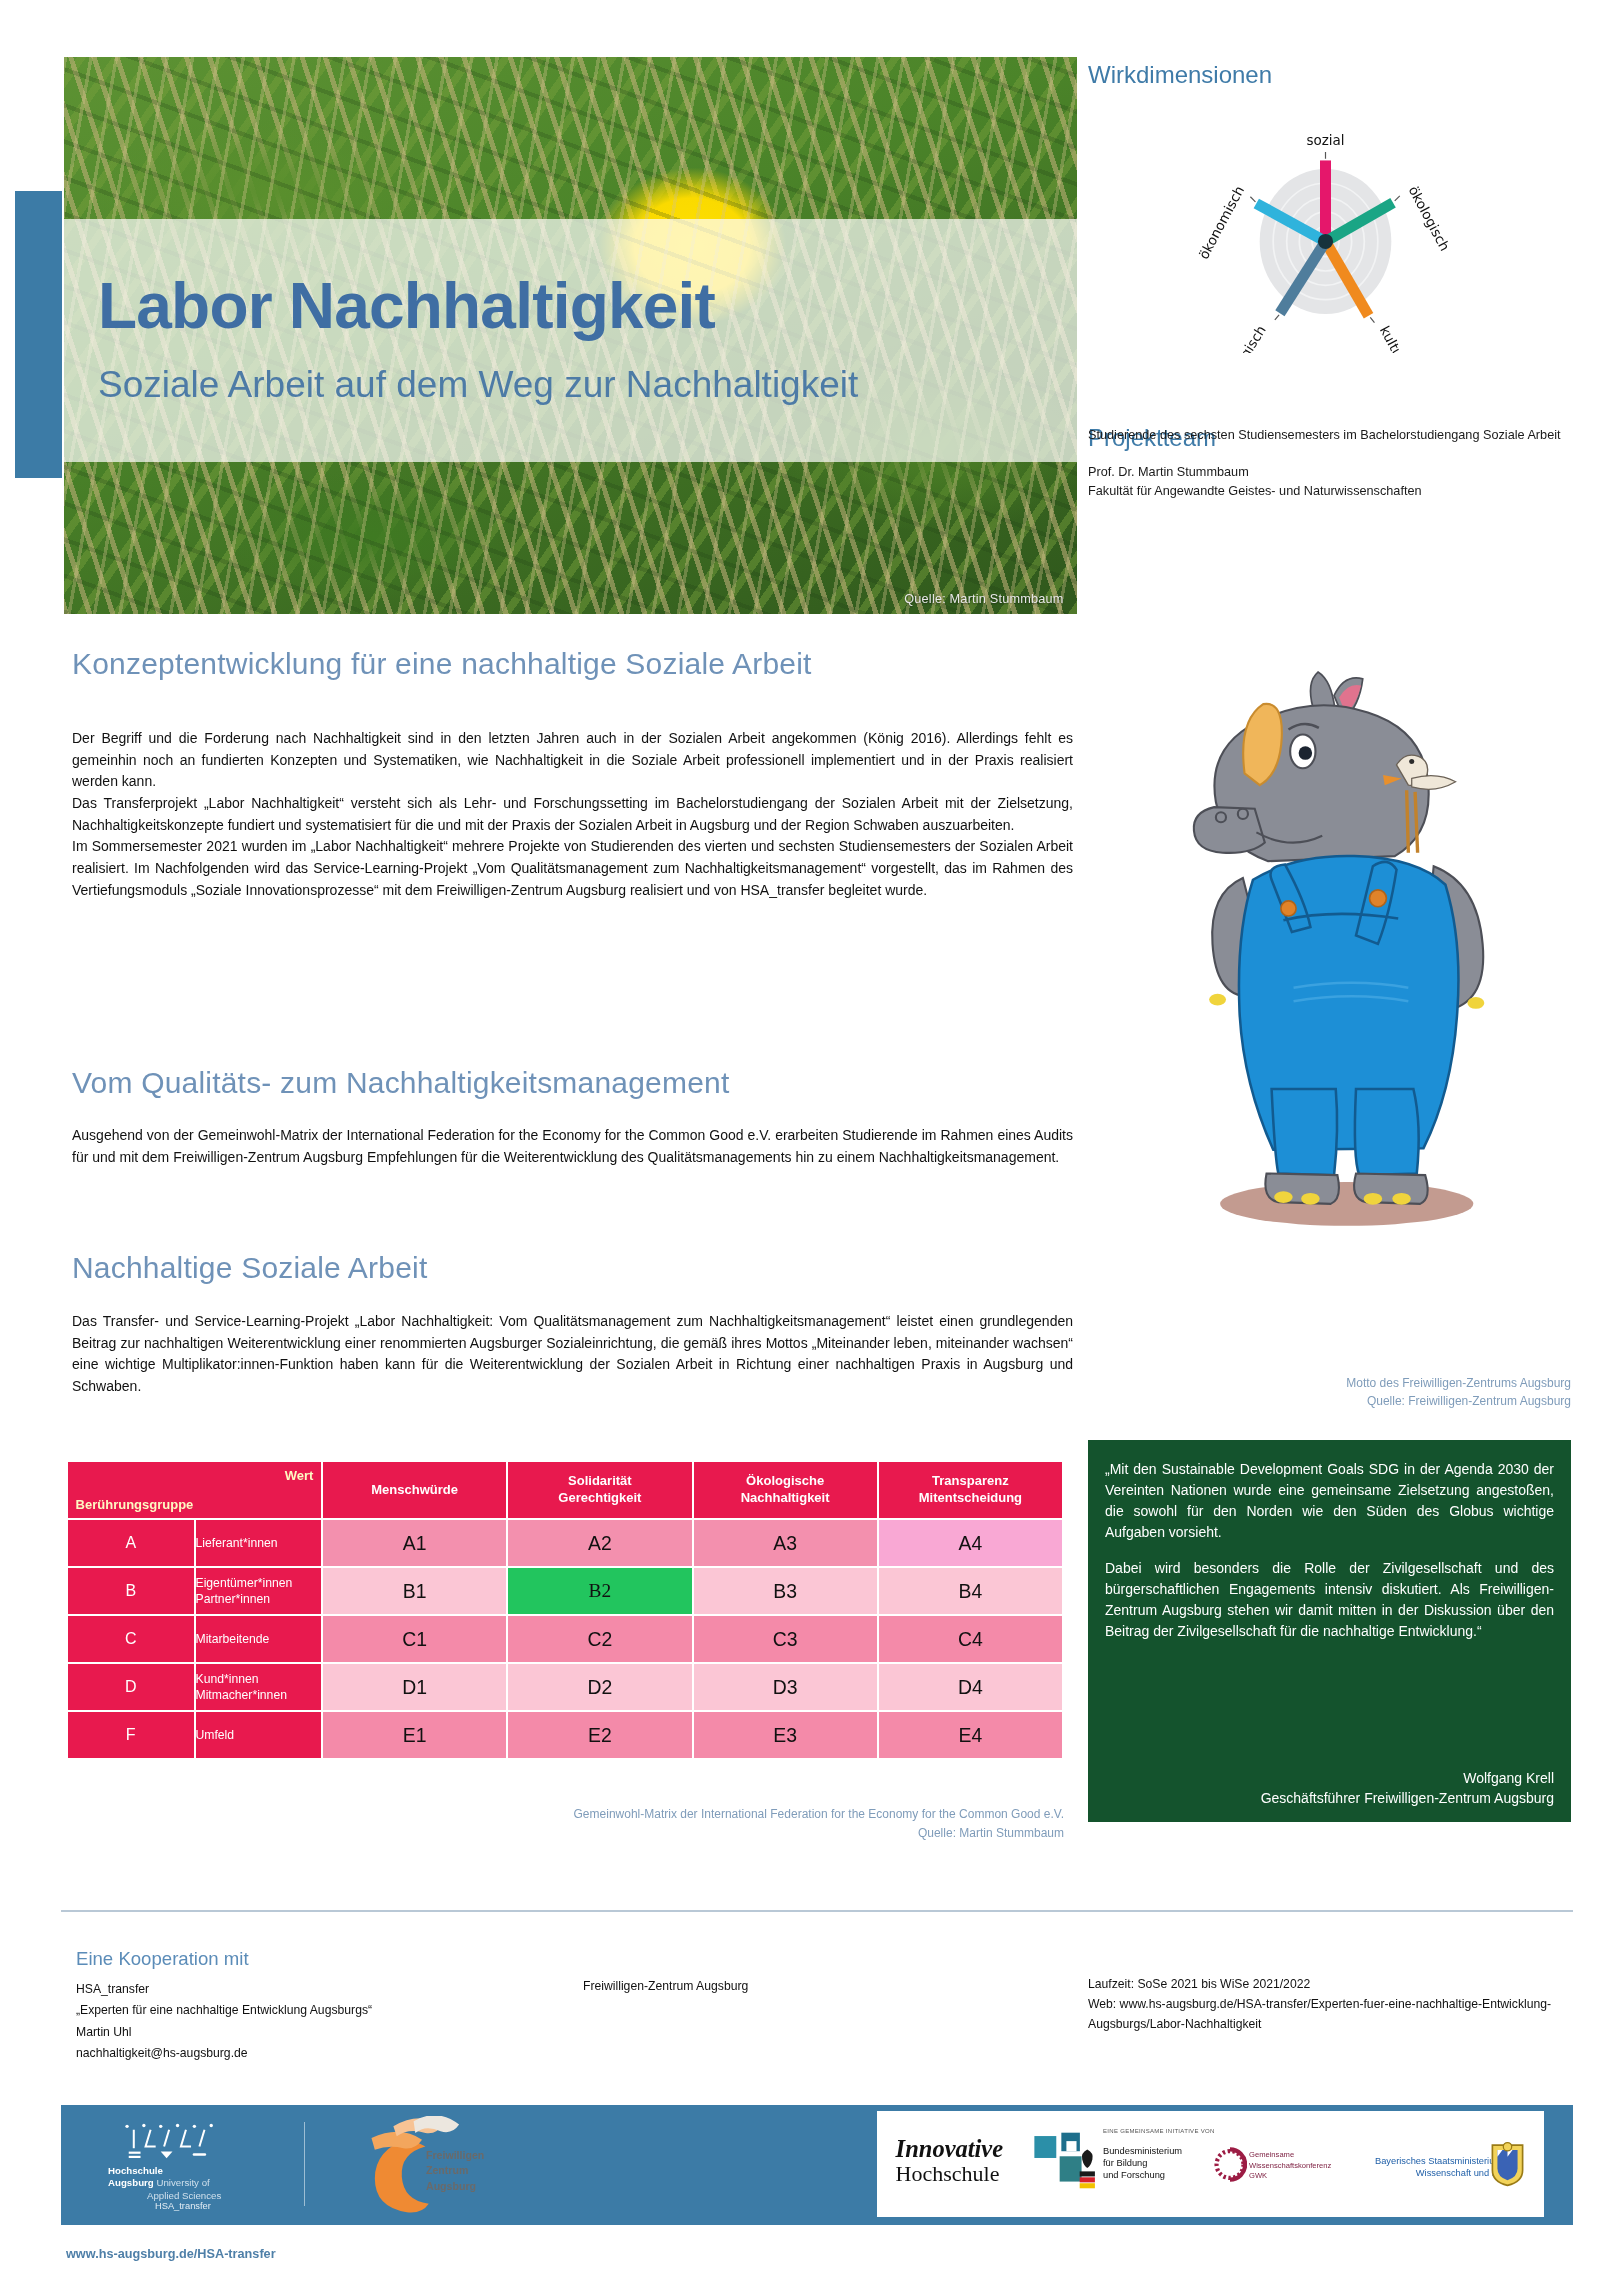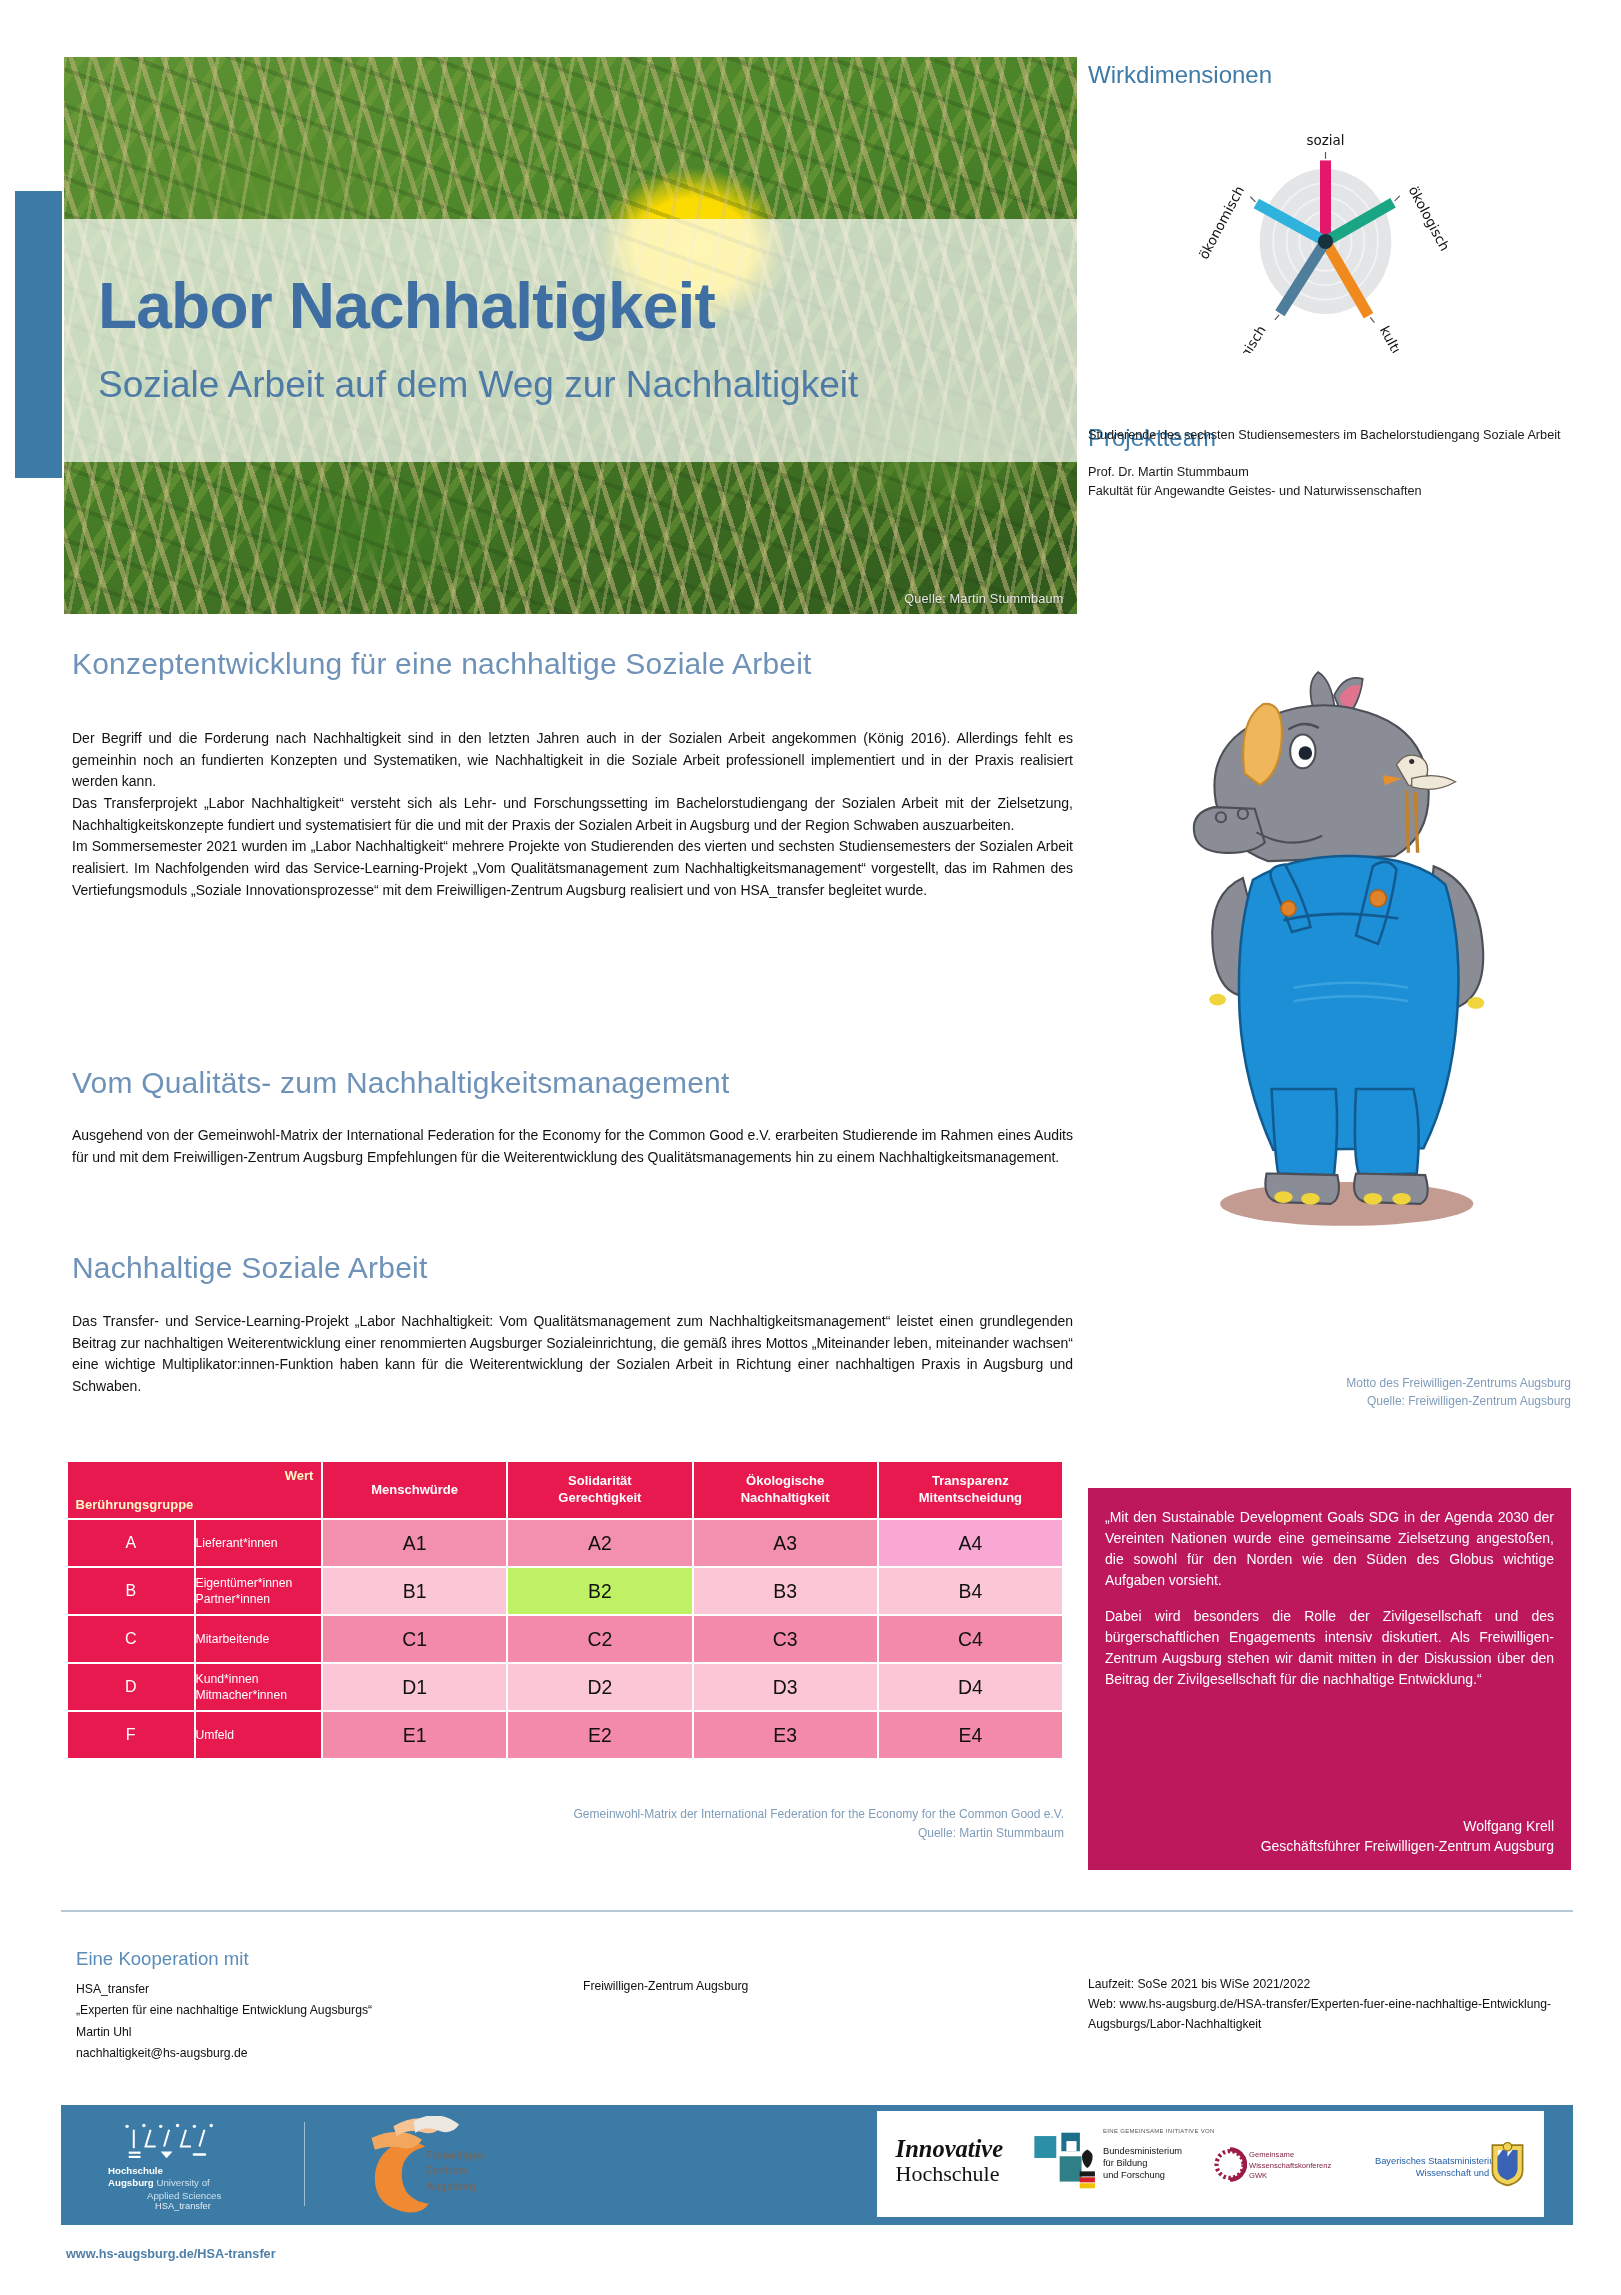--- a/index.html
+++ b/index.html
@@ -134,22 +134,22 @@
   }
   .row-h{height:46px;}
   .matrix-credit{
     position:absolute;left:66px;top:1805px;width:998px;text-align:right;
     font-size:12px;line-height:1.55;color:#7f9cba;
   }
 
   
   .quote-box{
     position:absolute;left:1088px;top:1440px;width:483px;height:382px;
-    background:#be185d;color:#fff;box-sizing:border-box;padding:18.6px 17px;
-    font-size:14px;line-height:1.5;text-align:justify;margin-top:48px;
+    background:#14532d;color:#fff;box-sizing:border-box;padding:18.6px 17px;
+    font-size:14px;line-height:1.5;text-align:justify;
   }
   .quote-box p{margin:0 0 15px 0;}
   .quote-sign{
     position:absolute;left:17px;right:17px;bottom:13.5px;text-align:right;
     font-size:14px;line-height:1.45;
   }
 
   
   .divider{
     position:absolute;left:61px;top:1910px;width:1512px;height:1.7px;background:#b9c8d6;
@@ -387,21 +387,21 @@
           <td class="m-cell" style="background: rgb(243, 144, 174);">A3</td>
           <td class="m-cell" style="background: #f9a8d4;">A4</td>
         </tr>
         <tr class="row-h">
           <td class="m-letter">B</td>
           <td class="m-group">
             <div>Eigentümer*innen</div>
             <div>Partner*innen</div>
           </td>
           <td class="m-cell" style="background: rgb(251, 198, 213);">B1</td>
-          <td class="m-cell" style="background: #bef264;">B2</td>
+          <td class="m-cell" style="background: #22c55e; font-family: Liberation Serif, serif;">B2</td>
           <td class="m-cell" style="background: rgb(251, 198, 213);">B3</td>
           <td class="m-cell" style="background: rgb(251, 198, 213);">B4</td>
         </tr>
         <tr class="row-h">
           <td class="m-letter">C</td>
           <td class="m-group">
             <div>Mitarbeitende</div>
           </td>
           <td class="m-cell" style="background: rgb(244, 138, 169);">C1</td>
           <td class="m-cell" style="background: rgb(244, 138, 169);">C2</td>

